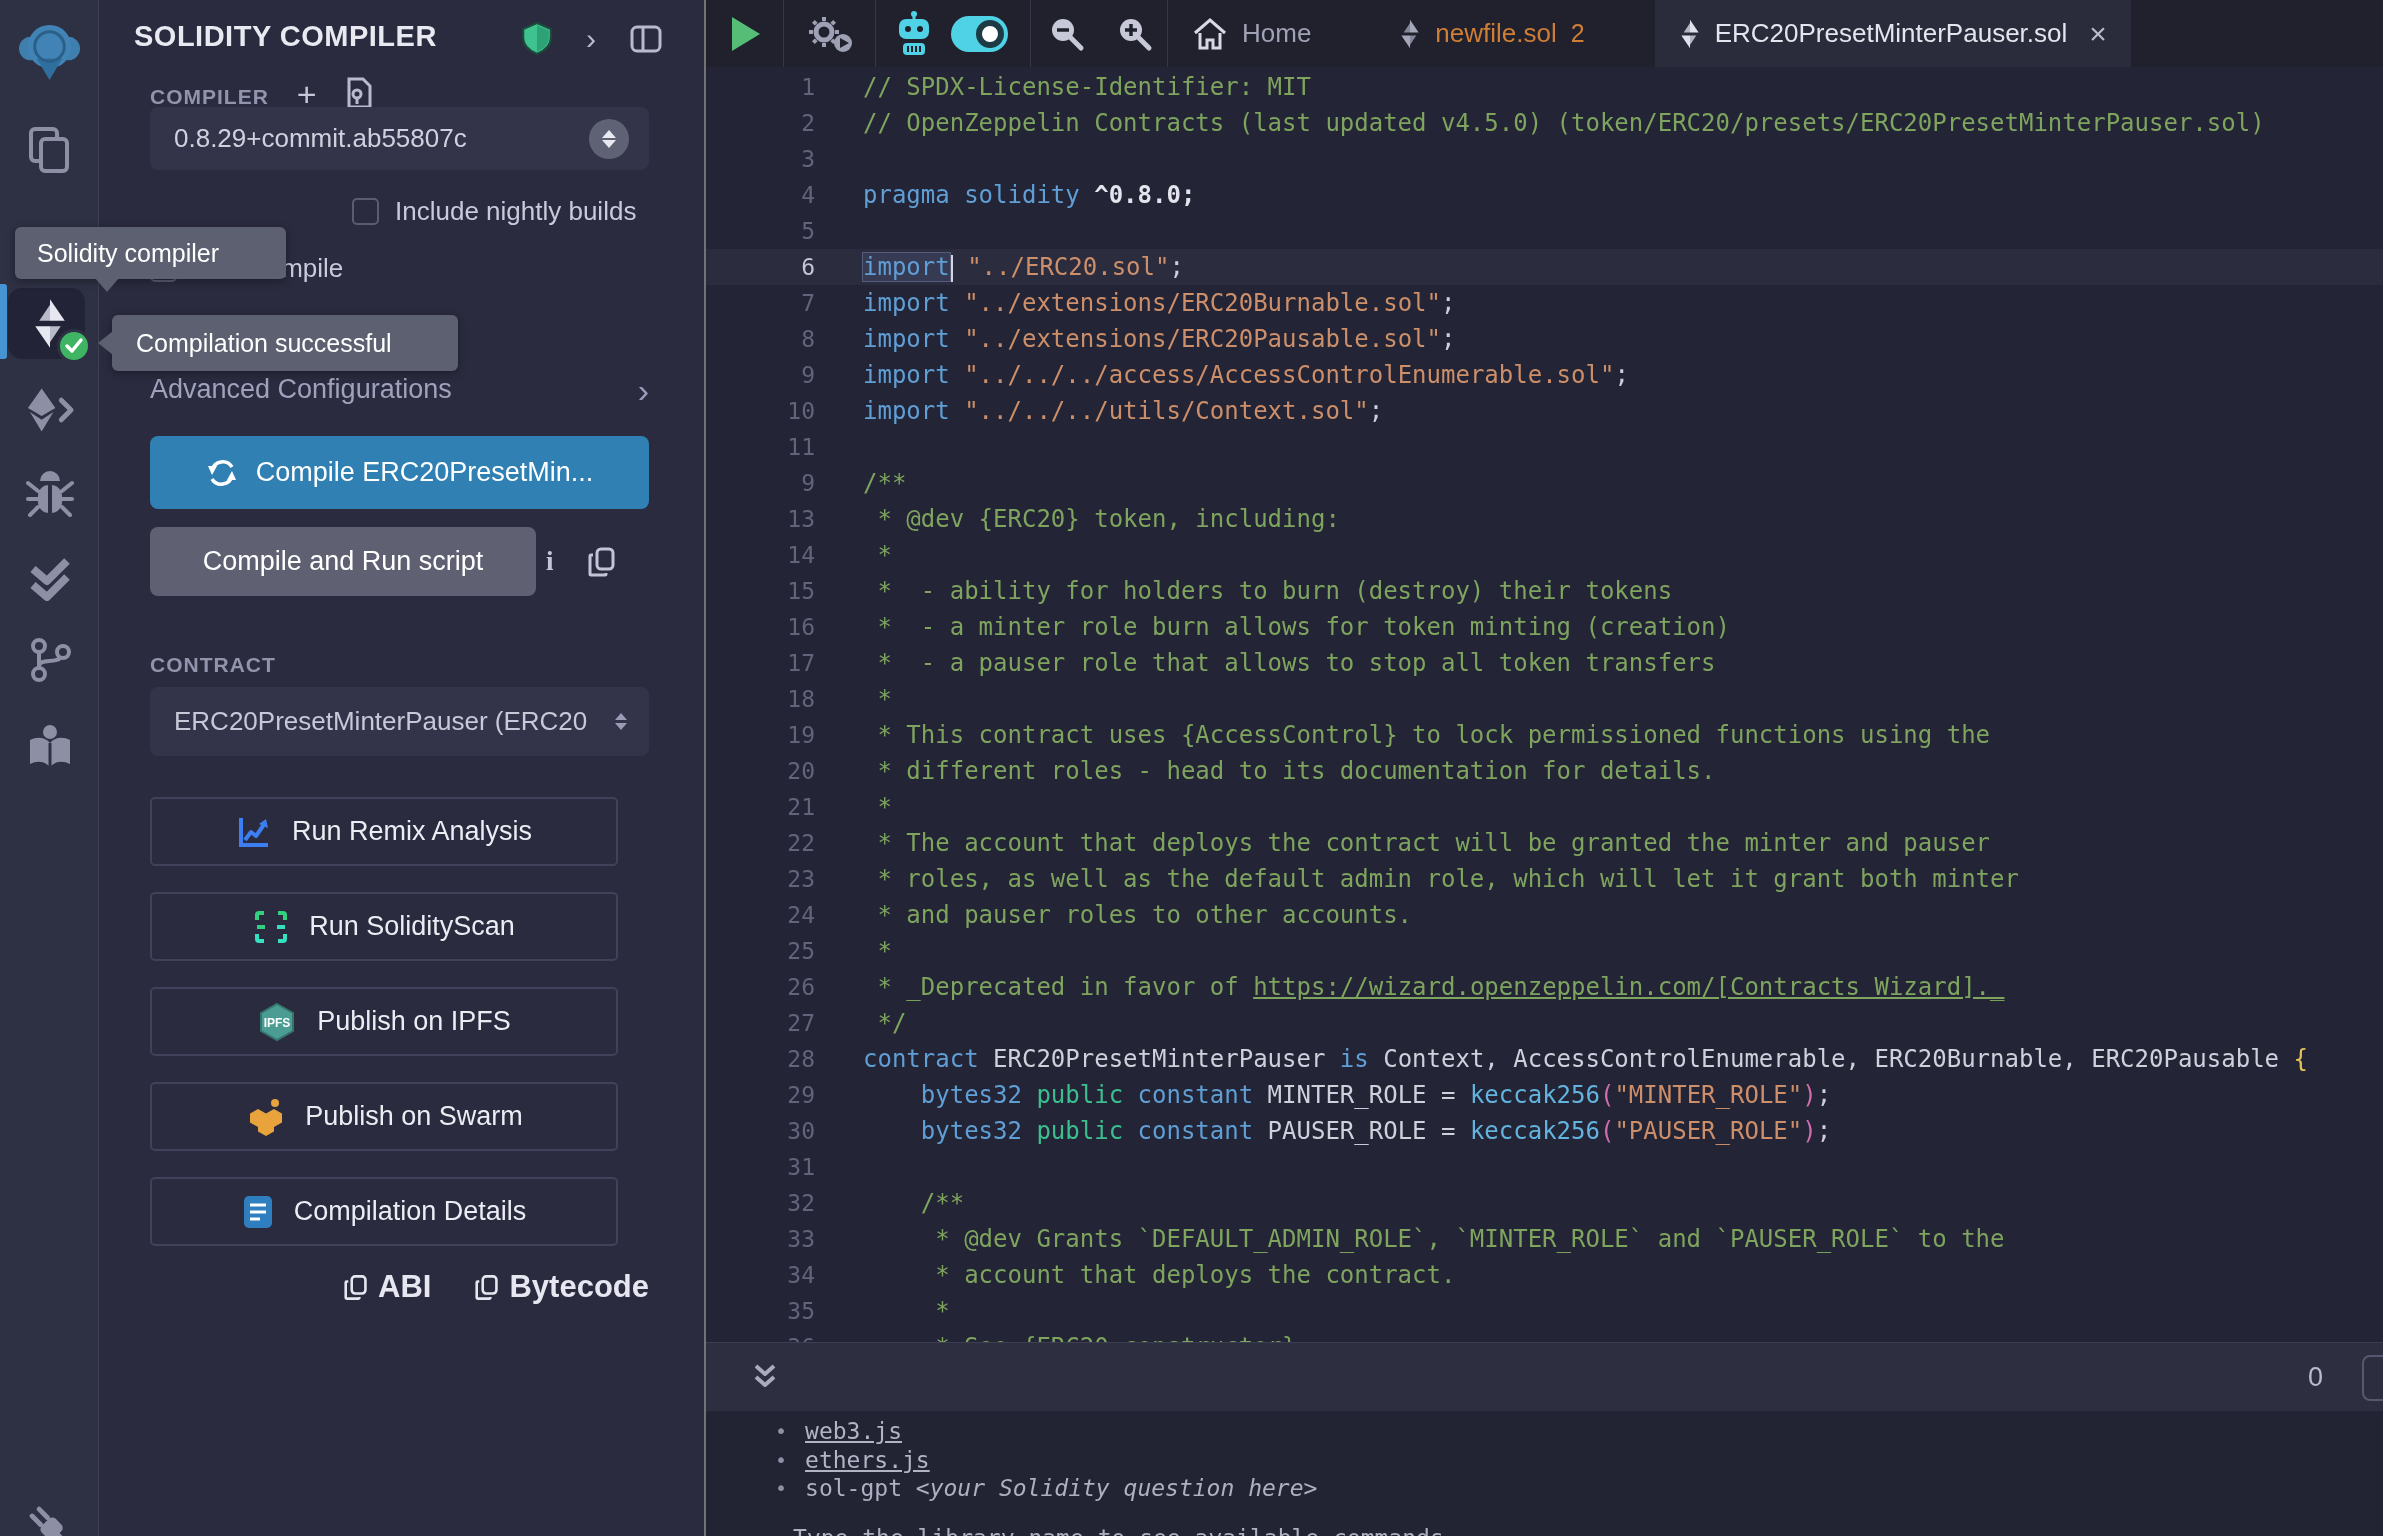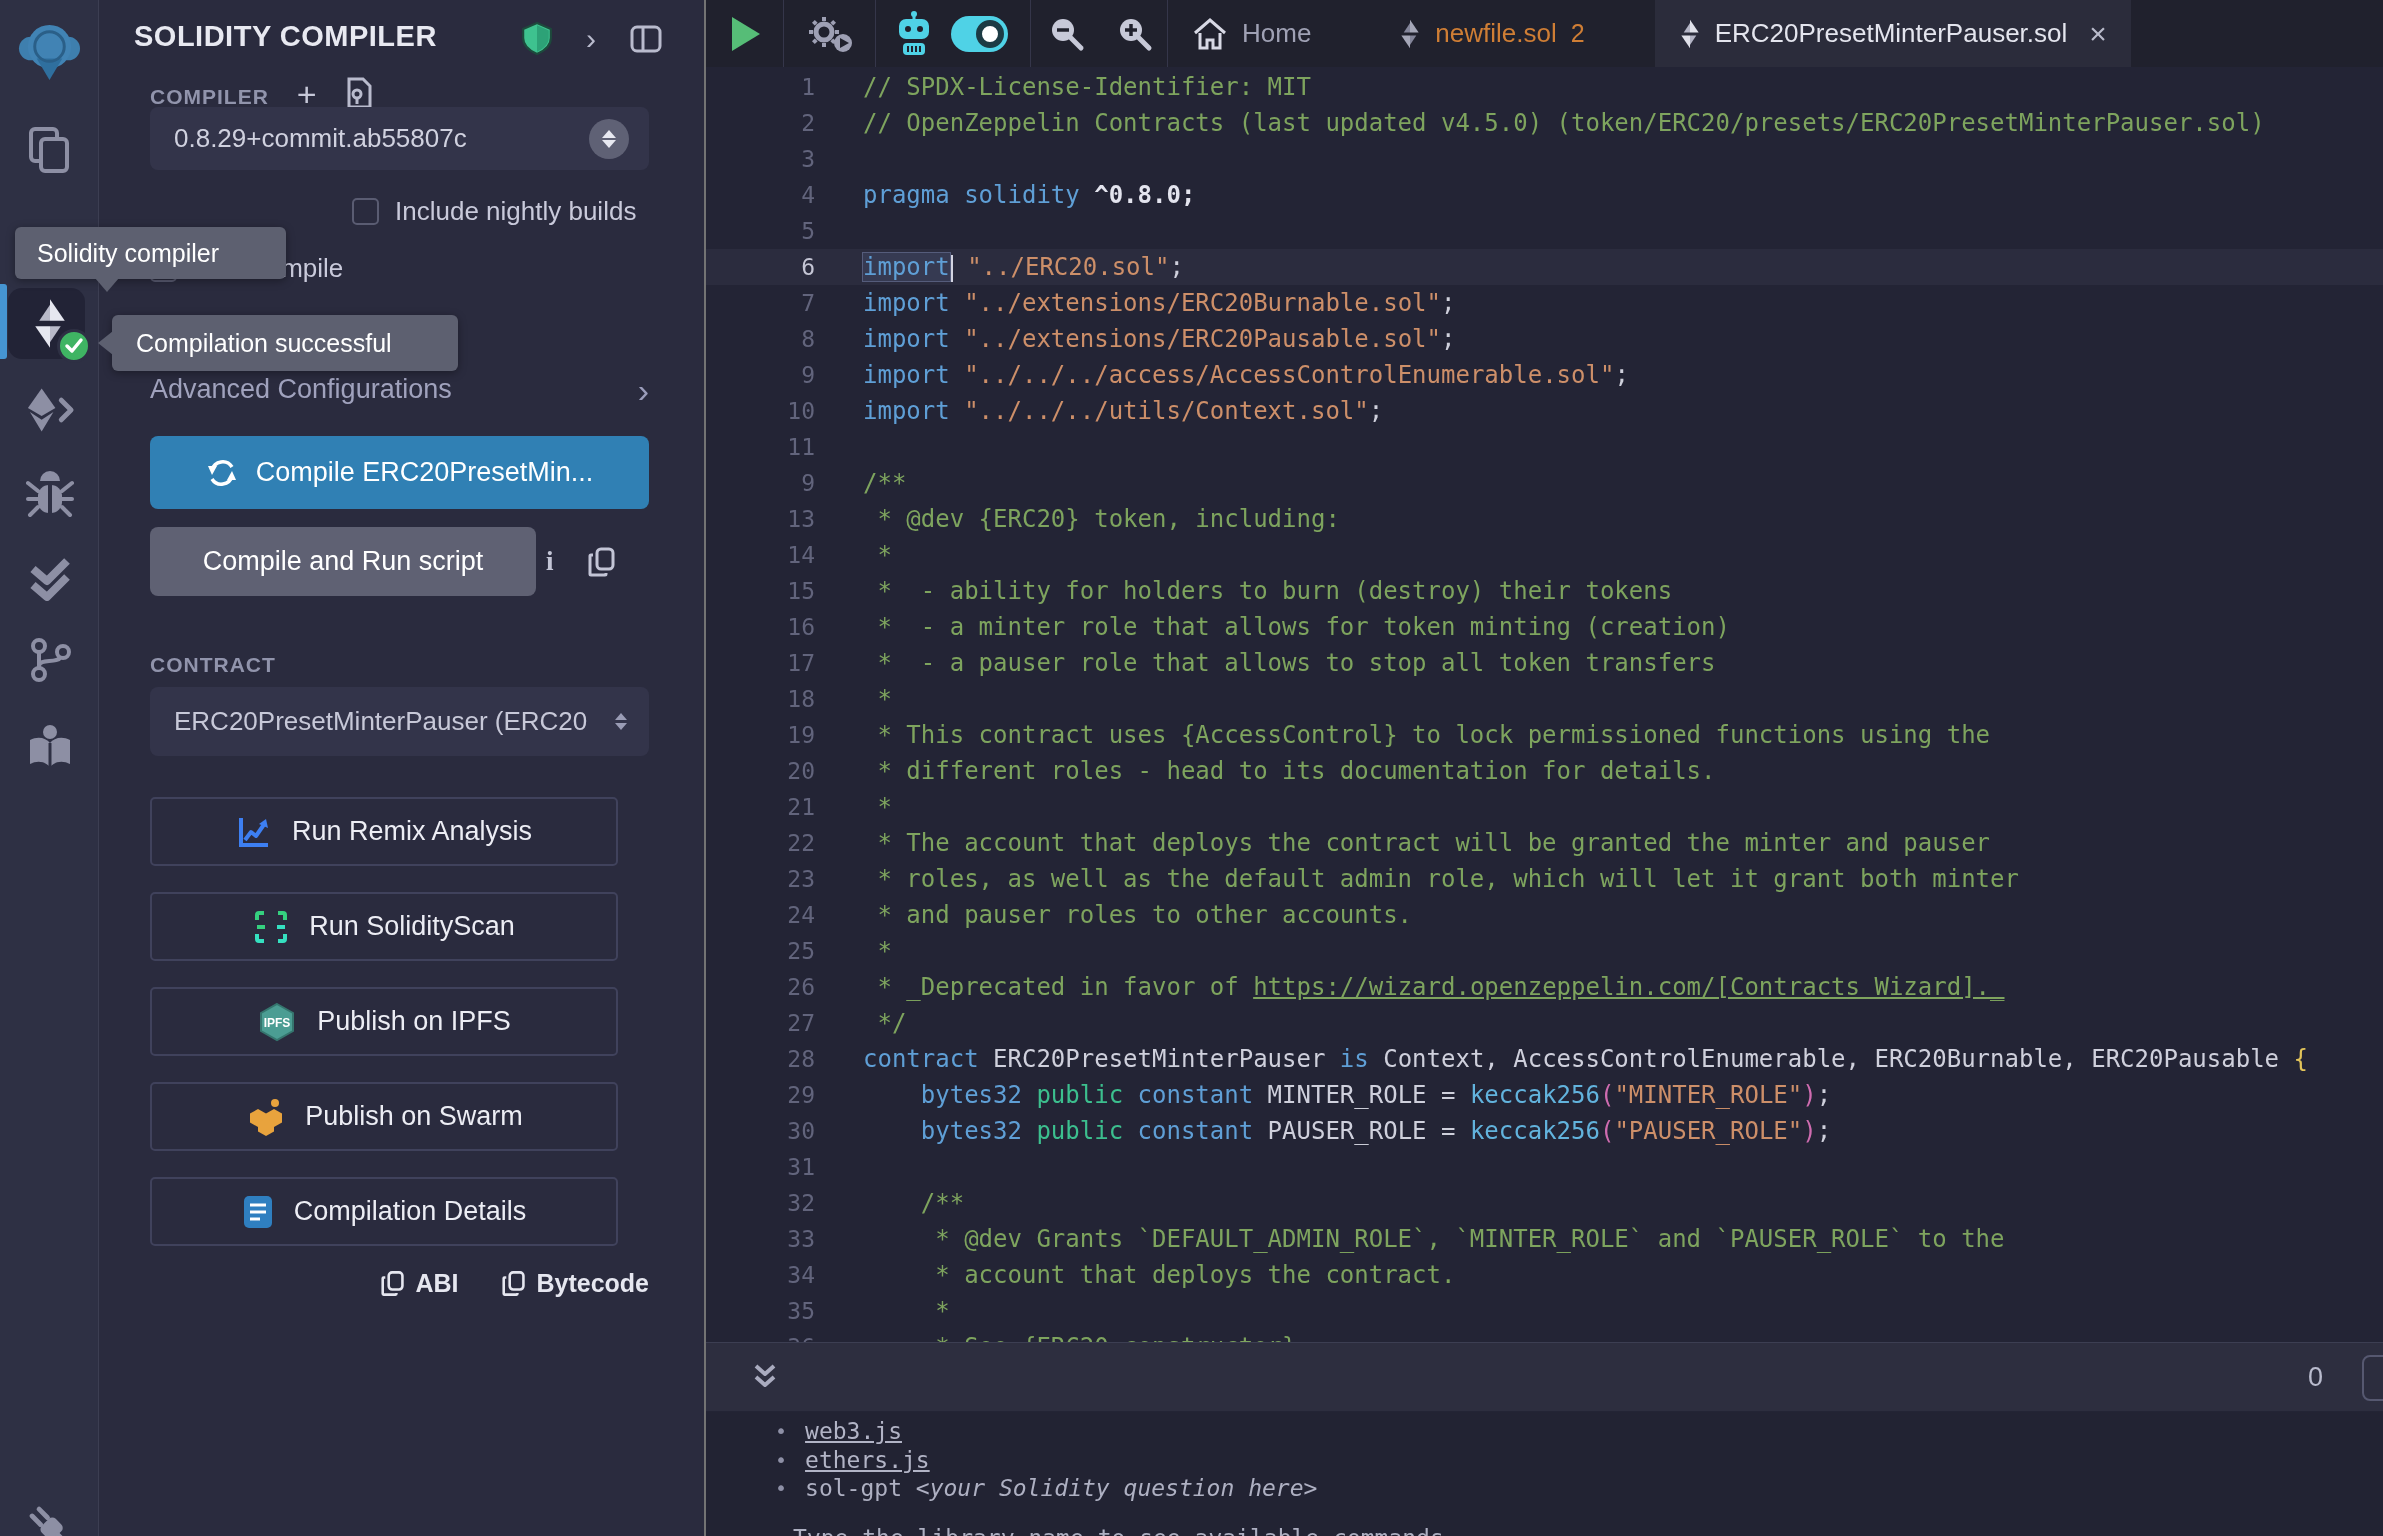--- a/index.html
+++ b/index.html
@@ -34,21 +34,21 @@
   .btn-compile{position:absolute;left:51px;top:436px;width:499px;height:73px;background:#3080b4;border-radius:8px;display:flex;align-items:center;justify-content:center;gap:18px;color:#fff;font-size:27px}
   .btn-run{position:absolute;left:51px;top:527px;width:386px;height:69px;background:#5f6173;border-radius:8px;display:flex;align-items:center;justify-content:center;color:#fff;font-size:27px}
   .run-extra{position:absolute;left:447px;top:527px;height:69px;display:flex;align-items:center;gap:34px}
   .info-i{color:#c3c5d6;font-size:27px;font-weight:bold;font-family:"Liberation Serif",serif}
   .contract-label{position:absolute;left:51px;top:653px}
   .contract-select{top:687px;height:69px;padding:0 22px 0 24px;color:#c7c8d8}
   .sort-stack{margin-left:auto;display:flex;flex-direction:column;gap:3px}
   .sort-stack .tri-up{border-left-width:6px;border-right-width:6px;border-bottom:7px solid #9a9cb5}
   .sort-stack .tri-dn{border-left-width:6px;border-right-width:6px;border-top:7px solid #9a9cb5}
   .obtn{position:absolute;left:51px;width:468px;height:69px;border:2px solid #40425c;border-radius:5px;background:transparent;display:flex;align-items:center;justify-content:center;gap:20px;color:#ecedf4;font-size:27px}
-  .abi-row{position:absolute;left:51px;top:1269px;width:499px;display:flex;justify-content:flex-end;align-items:center;gap:14px;color:#e6e7f0;font-size:25px;font-weight:bold}
+  .abi-row{position:absolute;left:51px;top:1269px;width:499px;display:flex;justify-content:flex-end;align-items:center;gap:14px;color:#e6e7f0;font-size:31px;font-weight:bold}
   .abi-row .grp{display:flex;align-items:center;gap:10px}
   .abi-row .grp + .grp{margin-left:30px}
 
   
   .tooltip{position:absolute;background:#5d6070;color:#fff;font-size:25px;border-radius:6px;display:flex;align-items:center;z-index:6;box-shadow:0 2px 8px rgba(0,0,0,.35)}
   .tt1{left:15px;top:227px;width:271px;height:52px;padding-left:22px}
   .tt1-arrow{position:absolute;left:95px;top:278px;width:0;height:0;border-left:12px solid transparent;border-right:12px solid transparent;border-top:14px solid #5d6070;z-index:6}
   .tt2{left:112px;top:315px;width:346px;height:56px;padding-left:24px}
   .tt2-arrow{position:absolute;left:98px;top:331px;width:0;height:0;border-top:12px solid transparent;border-bottom:12px solid transparent;border-right:15px solid #5d6070;z-index:6}
 
@@ -446,21 +446,21 @@
           <div class="crow cur"><div class="ln">6</div><div class="ctext"><span class="tk-w">import</span><span class="tk-x"></span><span class="tk-p"> </span><span class="tk-s">"../ERC20.sol"</span><span class="tk-p">;</span></div></div>
           <div class="crow"><div class="ln">7</div><div class="ctext"><span class="tk-k">import</span><span class="tk-p"> </span><span class="tk-s">"../extensions/ERC20Burnable.sol"</span><span class="tk-p">;</span></div></div>
           <div class="crow"><div class="ln">8</div><div class="ctext"><span class="tk-k">import</span><span class="tk-p"> </span><span class="tk-s">"../extensions/ERC20Pausable.sol"</span><span class="tk-p">;</span></div></div>
           <div class="crow"><div class="ln">9</div><div class="ctext"><span class="tk-k">import</span><span class="tk-p"> </span><span class="tk-s">"../../../access/AccessControlEnumerable.sol"</span><span class="tk-p">;</span></div></div>
           <div class="crow"><div class="ln">10</div><div class="ctext"><span class="tk-k">import</span><span class="tk-p"> </span><span class="tk-s">"../../../utils/Context.sol"</span><span class="tk-p">;</span></div></div>
           <div class="crow"><div class="ln">11</div><div class="ctext"></div></div>
           <div class="crow"><div class="ln">9</div><div class="ctext"><span class="tk-c">/**</span></div></div>
           <div class="crow"><div class="ln">13</div><div class="ctext"><span class="tk-c"> * @dev {ERC20} token, including:</span></div></div>
           <div class="crow"><div class="ln">14</div><div class="ctext"><span class="tk-c"> *</span></div></div>
           <div class="crow"><div class="ln">15</div><div class="ctext"><span class="tk-c"> *  - ability for holders to burn (destroy) their tokens</span></div></div>
-          <div class="crow"><div class="ln">16</div><div class="ctext"><span class="tk-c"> *  - a minter role that allows for token minting (creation)</span></div></div>
+          <div class="crow"><div class="ln">16</div><div class="ctext"><span class="tk-c"> *  - a minter role burn allows for token minting (creation)</span></div></div>
           <div class="crow"><div class="ln">17</div><div class="ctext"><span class="tk-c"> *  - a pauser role that allows to stop all token transfers</span></div></div>
           <div class="crow"><div class="ln">18</div><div class="ctext"><span class="tk-c"> *</span></div></div>
           <div class="crow"><div class="ln">19</div><div class="ctext"><span class="tk-c"> * This contract uses {AccessControl} to lock permissioned functions using the</span></div></div>
           <div class="crow"><div class="ln">20</div><div class="ctext"><span class="tk-c"> * different roles - head to its documentation for details.</span></div></div>
           <div class="crow"><div class="ln">21</div><div class="ctext"><span class="tk-c"> *</span></div></div>
           <div class="crow"><div class="ln">22</div><div class="ctext"><span class="tk-c"> * The account that deploys the contract will be granted the minter and pauser</span></div></div>
           <div class="crow"><div class="ln">23</div><div class="ctext"><span class="tk-c"> * roles, as well as the default admin role, which will let it grant both minter</span></div></div>
           <div class="crow"><div class="ln">24</div><div class="ctext"><span class="tk-c"> * and pauser roles to other accounts.</span></div></div>
           <div class="crow"><div class="ln">25</div><div class="ctext"><span class="tk-c"> *</span></div></div>
           <div class="crow"><div class="ln">26</div><div class="ctext"><span class="tk-c"> * _Deprecated in favor of </span><span class="tk-u">https://wizard.openzeppelin.com/[Contracts Wizard]._</span></div></div>

